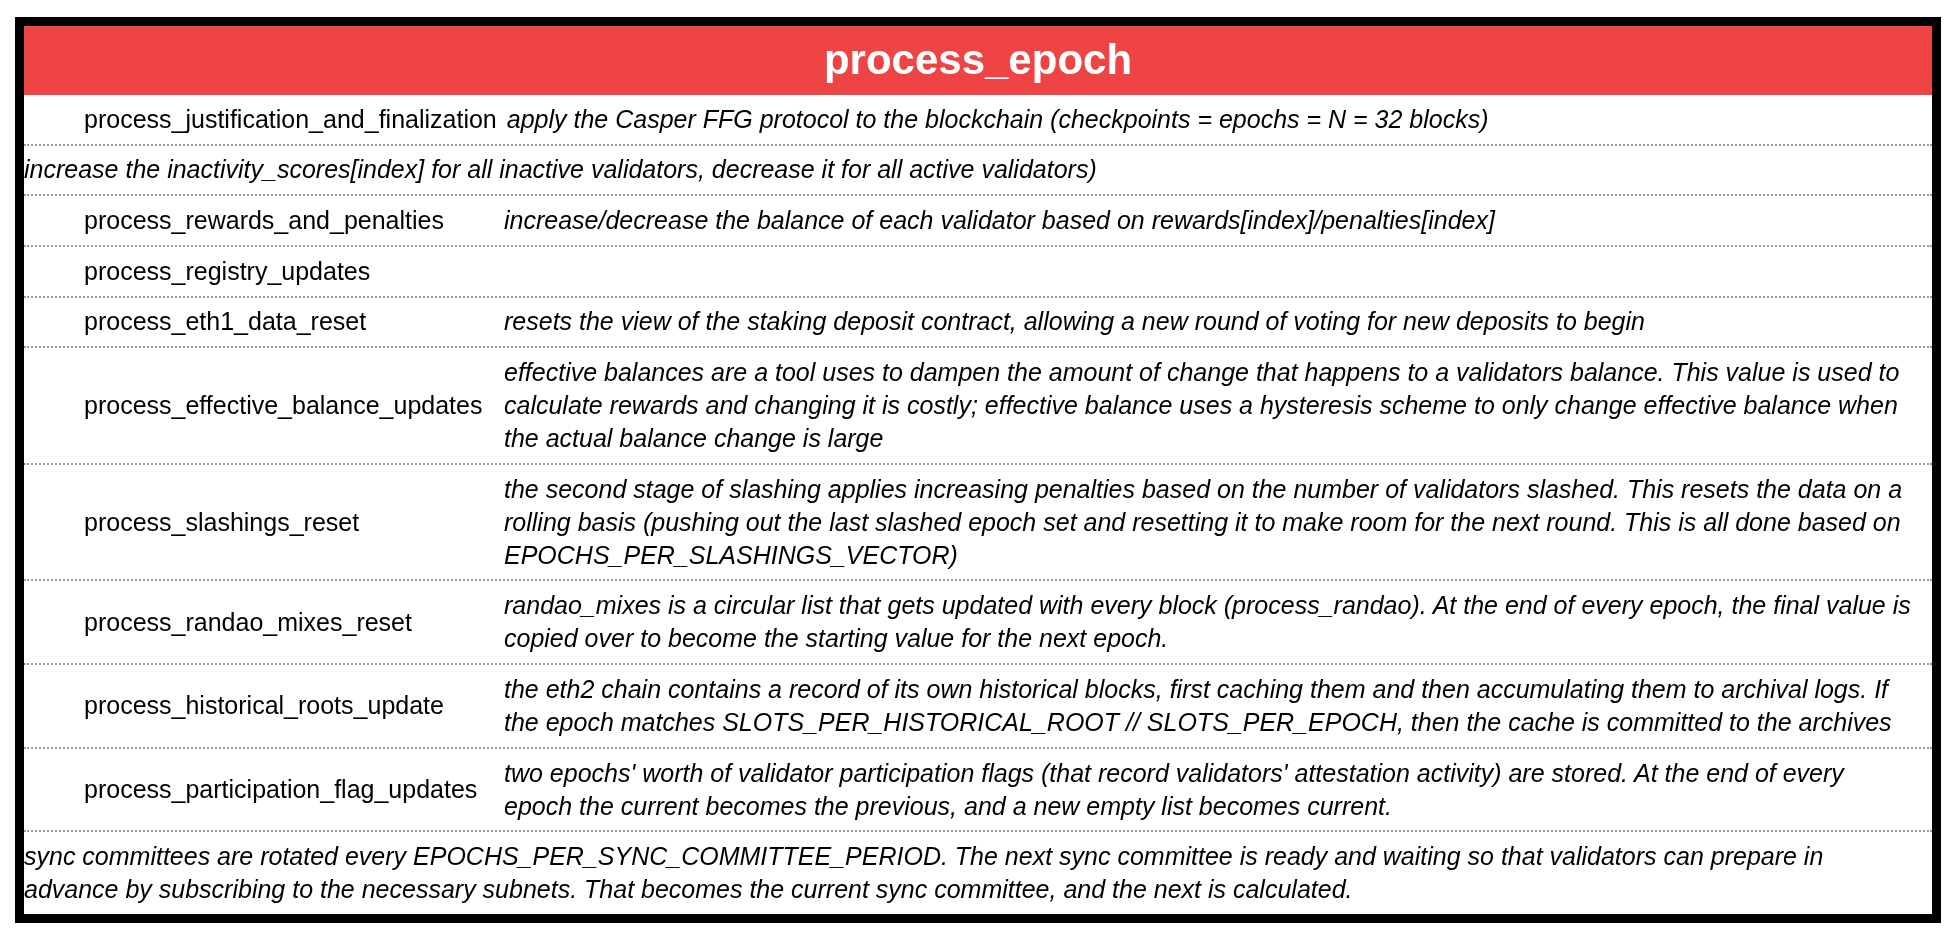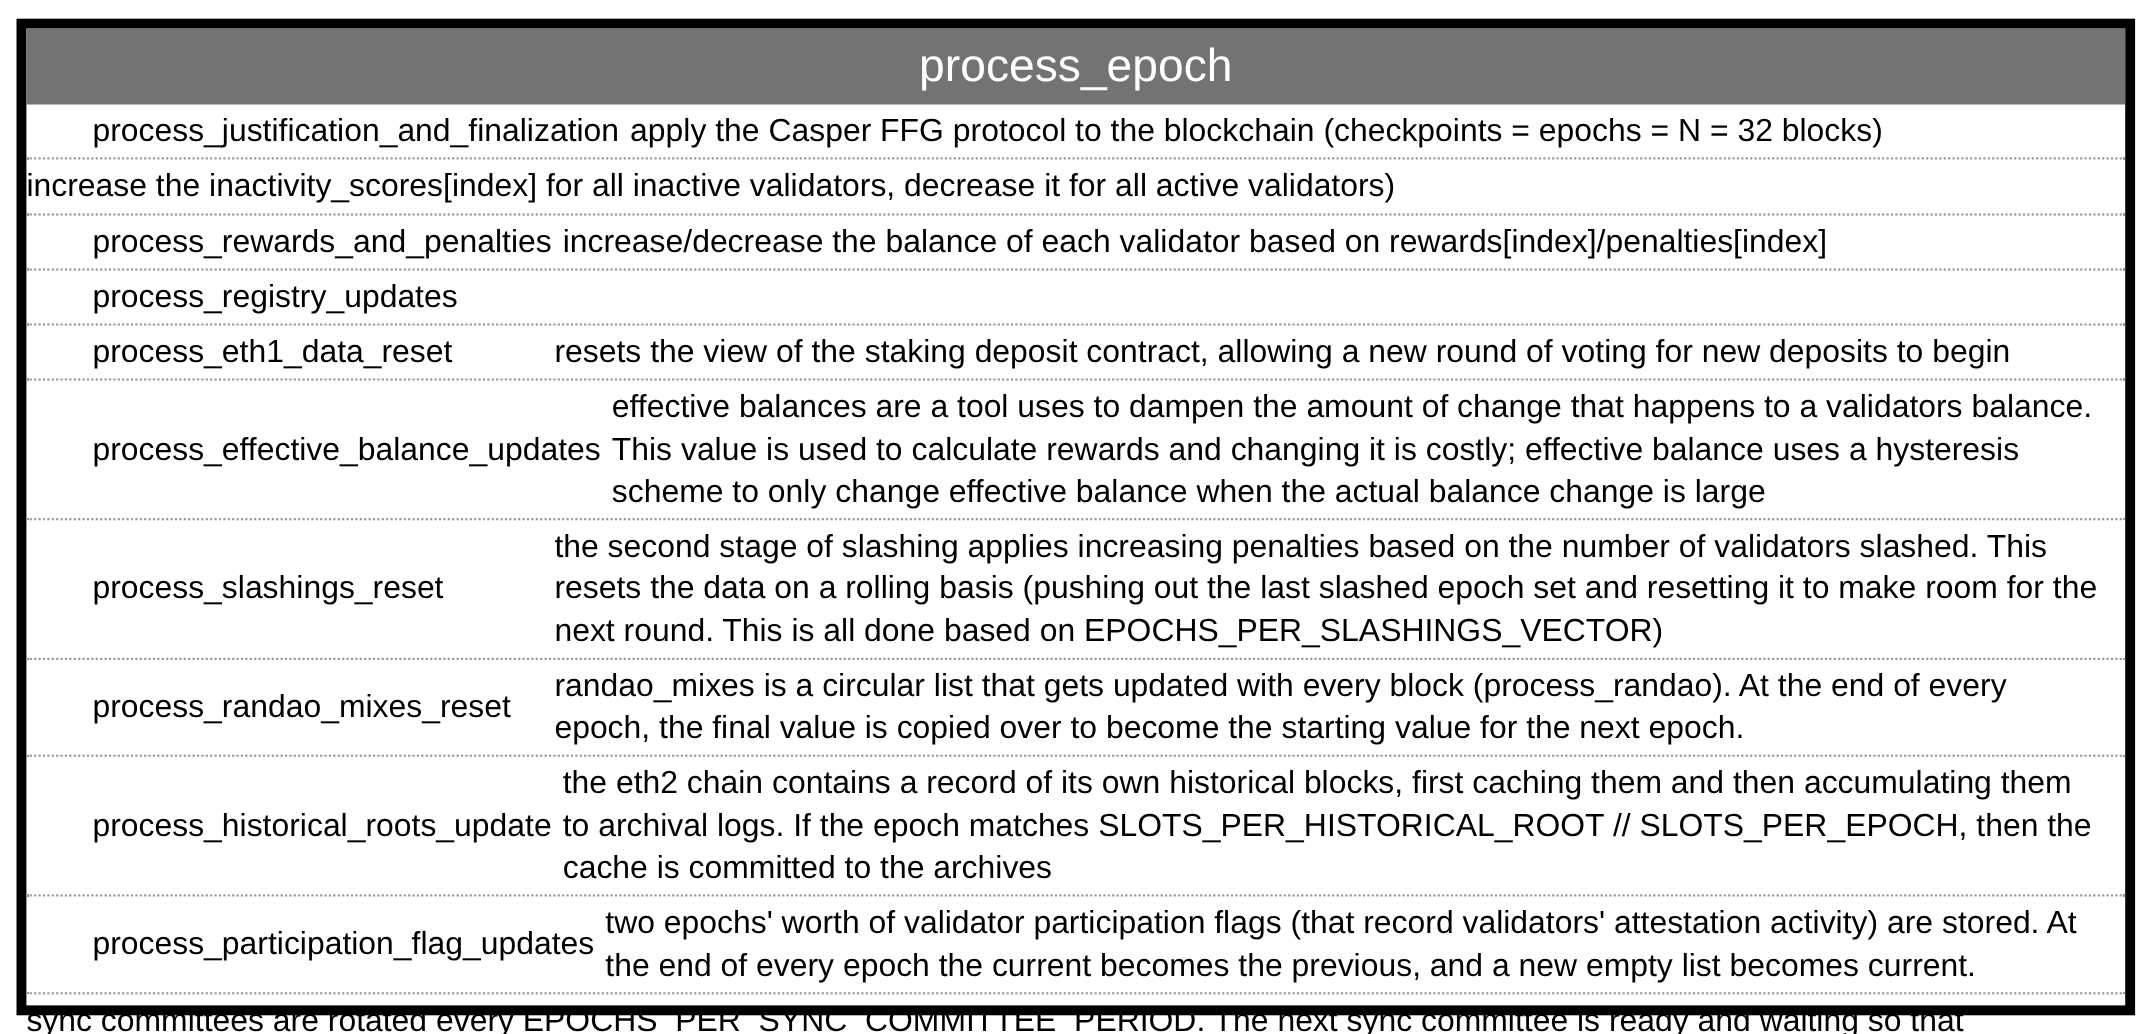--- a/index.html
+++ b/index.html
@@ -19,24 +19,24 @@
   .table-frame {
     box-sizing: border-box;
     width: 100%;
     height: 100%;
     border: 9px solid #000000;
     background: #ffffff;
     display: flex;
     flex-direction: column;
   }
   .title-bar {
-    background: #737373;
+    background: #ef4444;
     color: #ffffff;
     text-align: center;
-    font-weight: normal;
+    font-weight: bold;
     font-size: 42px;
     line-height: 1.0;
     padding: 13px 0 14px 0;
     flex: 0 0 auto;
   }
   .rows {
     flex: 1 1 auto;
     display: flex;
     flex-direction: column;
     justify-content: space-between;
@@ -44,33 +44,34 @@
   .row {
     display: flex;
     align-items: center;
     padding: 5px 0;
     flex: 1 1 auto;
   }
   .row + .row {
     border-top: 2px dotted #9a9a9a;
   }
   .cell {
-    font-size: 29px;
+    font-size: 25px;
     line-height: 1.32;
   }
   .cell.name {
     flex: 0 0 480px;
     box-sizing: border-box;
     padding-left: 60px;
     padding-right: 10px;
   }
   .cell.desc {
     flex: 1 1 auto;
     box-sizing: border-box;
     padding-right: 18px;
+    font-style: italic;
   }
 </style>
 </head>
 <body>
 
 <div class="page">
   <div class="table-frame">
     <div class="title-bar">
       <span>process_epoch</span>
     </div>

